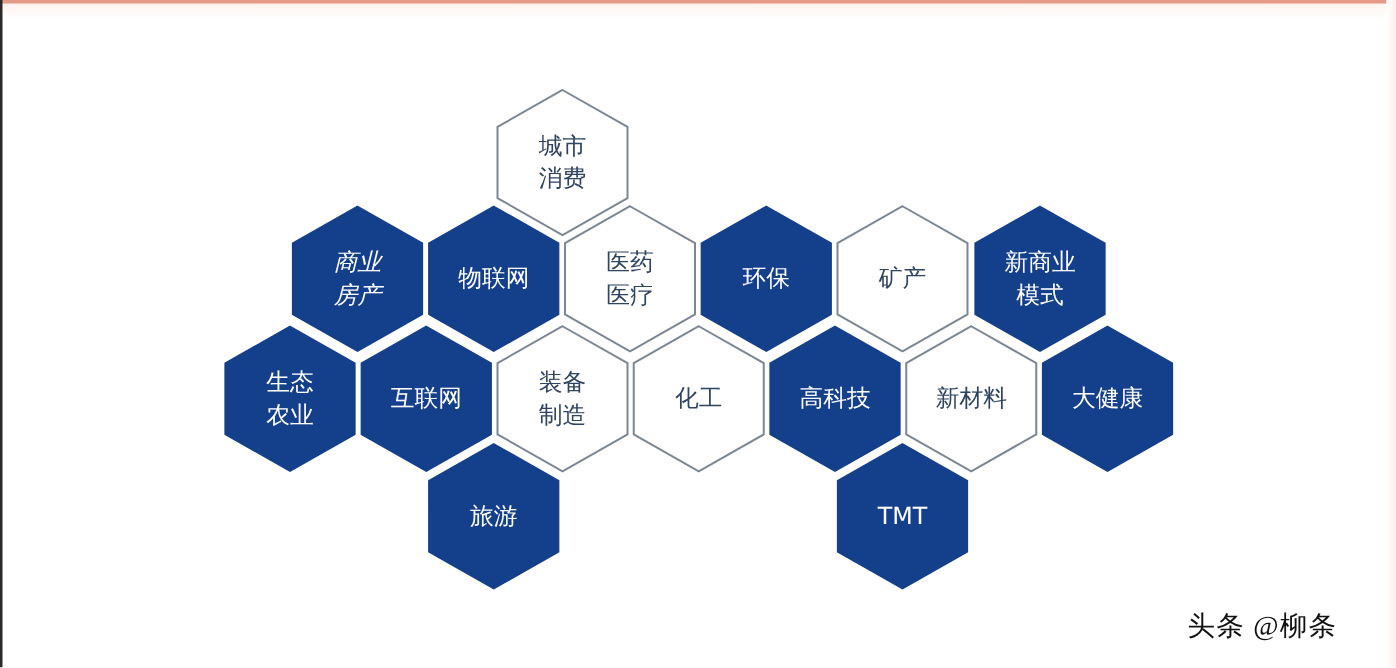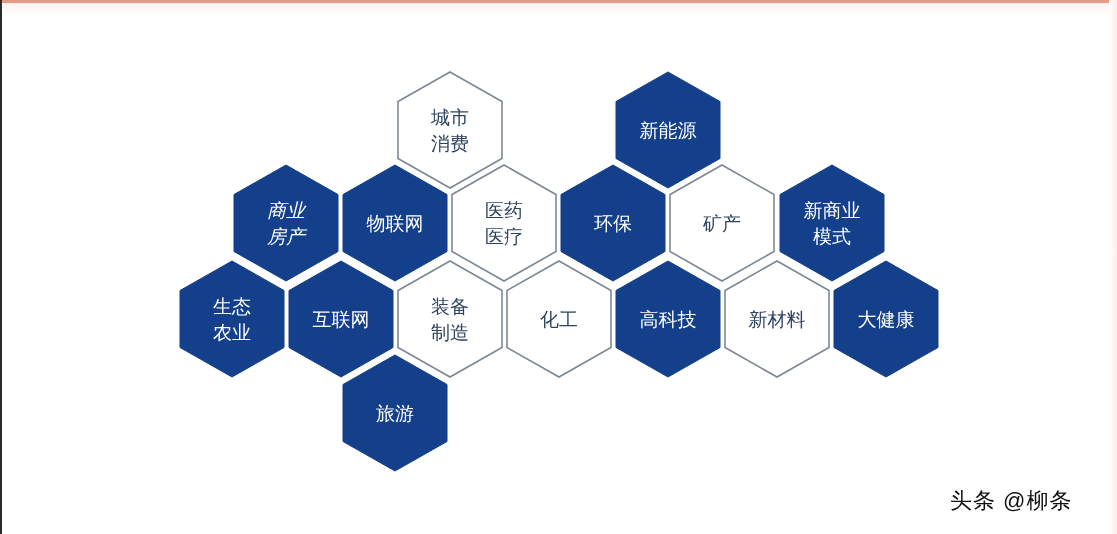--- a/index.html
+++ b/index.html
@@ -18,44 +18,38 @@
   .hex-label {
     position: absolute; left: 0; top: 0; width: 106px; height: 118px;
     display: flex; align-items: center; justify-content: center;
     text-align: center; font-size: 19px; line-height: 26px; letter-spacing: 0px;
     white-space: pre-line;
   }
   .hex-label.filled { color: #ffffff; }
   .hex-label.outline { color: #2f4460; }
   .watermark {
     position: absolute; left: 950px; top: 486px; font-size: 22px; color: #111111;
-    font-family: Liberation Sans, sans-serif; letter-spacing: 1px;
+    font-family: Liberation Serif, serif; letter-spacing: 1px;
   }
 </style>
 </head>
 <body>
 
 <div class="top-bar"></div>
 <div class="top-fade"></div>
 <div class="left-edge"></div>
 <div class="right-edge"></div>
 
 <div class="diagram" id="diagram">
     <div class="hex-wrap" style="left: 393px; top: 71px;">
       <svg viewBox="0 0 106 118">
         <polygon points="53,1 105,30.5 105,87.5 53,117 1,87.5 1,30.5" fill="#ffffff" stroke="#7d8794" stroke-width="1.6"></polygon>
       </svg>
       <div class="hex-label outline">城市
 消费</div>
-    </div>
-    <div class="hex-wrap" style="left: 611px; top: 71px;">
-      <svg viewBox="0 0 106 118">
-        <polygon points="53,1 105,30.5 105,87.5 53,117 1,87.5 1,30.5" fill="#143f8a" stroke="#143f8a" stroke-width="1"></polygon>
-      </svg>
-      <div class="hex-label filled">新能源</div>
     </div>
     <div class="hex-wrap" style="left: 229px; top: 164px; font-style: italic;">
       <svg viewBox="0 0 106 118">
         <polygon points="53,1 105,30.5 105,87.5 53,117 1,87.5 1,30.5" fill="#143f8a" stroke="#143f8a" stroke-width="1"></polygon>
       </svg>
       <div class="hex-label filled">商业
 房产</div>
     </div>
     <div class="hex-wrap" style="left: 338px; top: 164px;">
       <svg viewBox="0 0 106 118">
@@ -132,15 +126,21 @@
         <polygon points="53,1 105,30.5 105,87.5 53,117 1,87.5 1,30.5" fill="#143f8a" stroke="#143f8a" stroke-width="1"></polygon>
       </svg>
       <div class="hex-label filled">旅游</div>
     </div>
     <div class="hex-wrap" style="left: 829px; top: 260px;">
       <svg viewBox="0 0 106 118">
         <polygon points="53,1 105,30.5 105,87.5 53,117 1,87.5 1,30.5" fill="#143f8a" stroke="#143f8a" stroke-width="1"></polygon>
       </svg>
       <div class="hex-label filled">大健康</div>
     </div>
+    <div class="hex-wrap" style="left: 665px; top: 354px;">
+      <svg viewBox="0 0 106 118">
+        <polygon points="53,1 105,30.5 105,87.5 53,117 1,87.5 1,30.5" fill="#143f8a" stroke="#143f8a" stroke-width="1"></polygon>
+      </svg>
+      <div class="hex-label filled">TMT</div>
+    </div>
   </div>
 
 <div class="watermark">头条 @柳条</div>
 
 </body></html>

